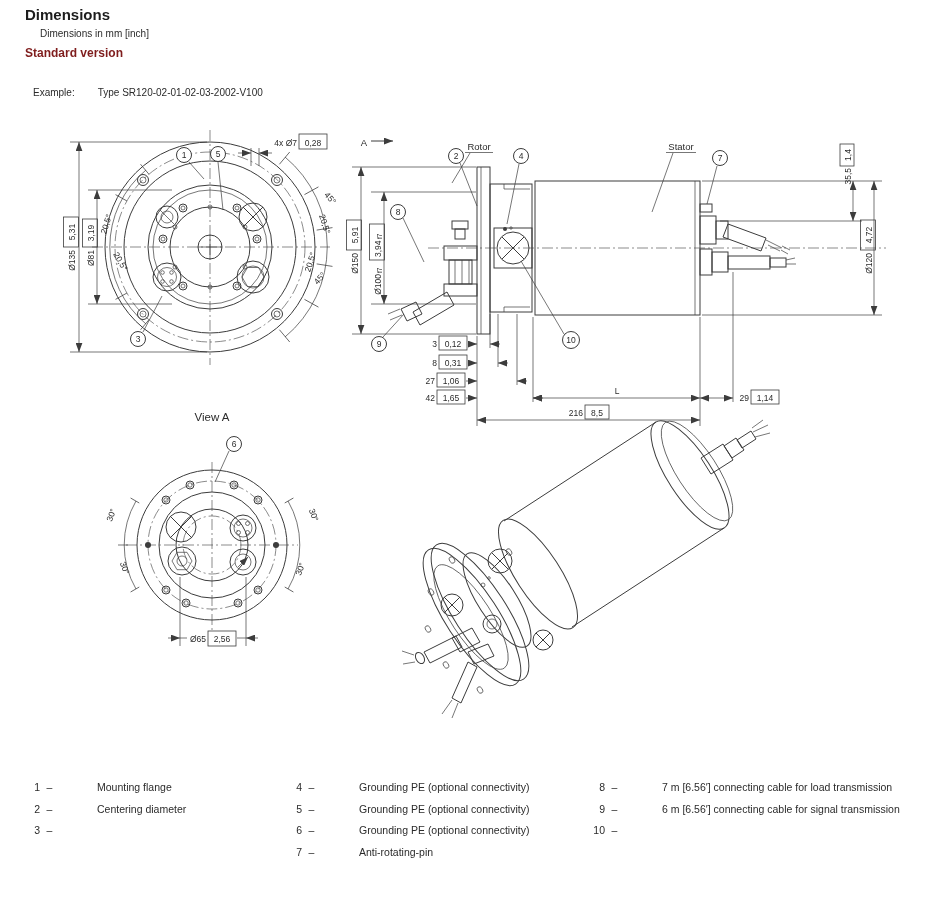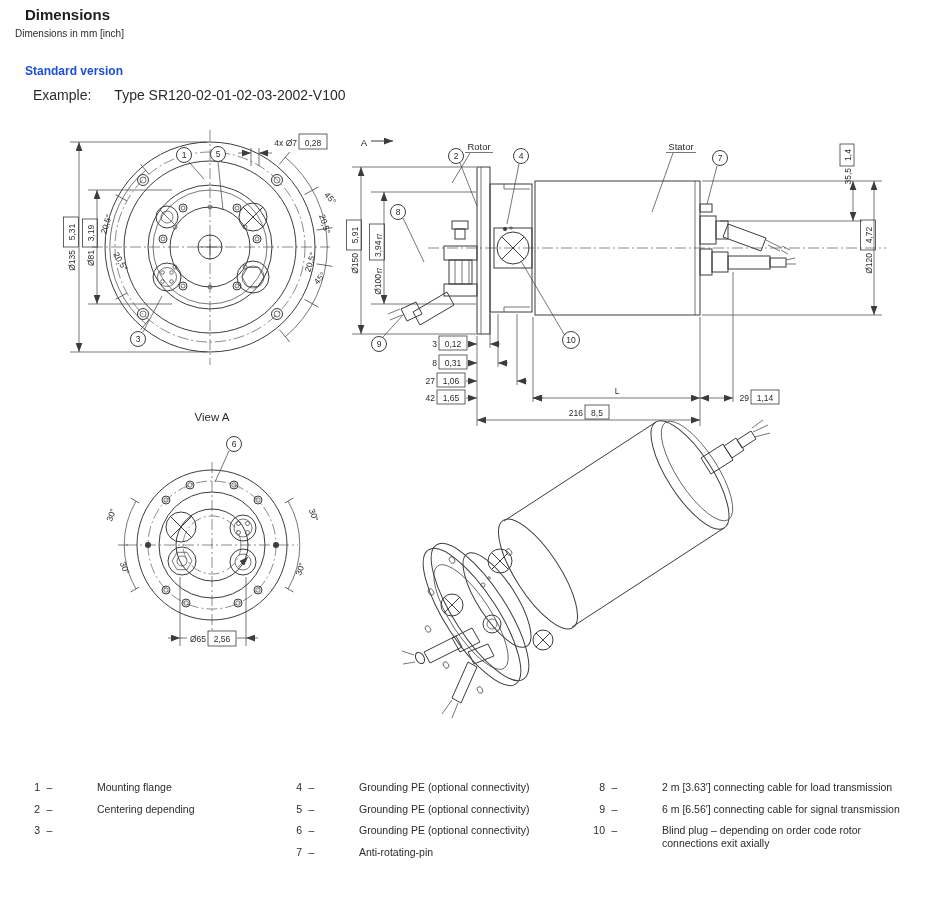--- a/index.html
+++ b/index.html
@@ -1,22 +1,22 @@
 <!DOCTYPE html>
 <html><head>
 <meta charset="utf-8">
 <style>
   html,body{margin:0;padding:0;background:#fff;width:933px;height:904px;overflow:hidden;
     font-family:"Liberation Sans",sans-serif;color:#2b2b2b;}
   .page{position:relative;width:860px;height:904px;background:#fff;}
   .hdr{position:absolute;left:0;top:0;width:933px;}
   .title{position:absolute;left:25px;top:6px;font-size:15px;font-weight:bold;color:#1d1d1d;}
-  .subtitle{position:absolute;left:15px;top:28px;font-size:10px;color:#2b2b2b;}
-  .section{position:absolute;left:25px;top:64px;font-size:12px;font-weight:bold;color:#1d4ed8;}
-  .example{position:absolute;left:25px;top:87px;font-size:14px;padding-left:8px;}
+  .subtitle{position:absolute;left:40px;top:28px;font-size:10px;color:#2b2b2b;}
+  .section{position:absolute;left:25px;top:46px;font-size:12px;font-weight:bold;color:#7f1d1d;}
+  .example{position:absolute;left:25px;top:87px;font-size:10px;padding-left:8px;}
   .example .exval{margin-left:23px;}
   svg{position:absolute;left:0;top:0;}
   svg text{font-family:"Liberation Sans",sans-serif;}
   .ln{stroke:#3c3c3c;stroke-width:1;fill:none;}
   .tn{stroke:#3c3c3c;stroke-width:.7;fill:none;}
   .cl{stroke:#3c3c3c;stroke-width:.6;fill:none;stroke-dasharray:11 3 2 3;}
   .dt{font-size:8.5px;fill:#2b2b2b;}
   .dts{font-size:6.5px;fill:#2b2b2b;}
   .dbox{fill:none;stroke:#3c3c3c;stroke-width:.8;}
   .bal{fill:#fff;stroke:#3c3c3c;stroke-width:1;}
@@ -572,21 +572,21 @@
   <div class="legend">
     <div class="legend-col" style="left:27px;width:255px">
       <div class="lrow">
         <span class="lnum">1</span>
         <span class="ldash">–</span>
         <span class="ltext">Mounting flange</span>
       </div>
       <div class="lrow">
         <span class="lnum">2</span>
         <span class="ldash">–</span>
-        <span class="ltext">Centering depending</span>
+        <span class="ltext">Centering diameter</span>
       </div>
       <div class="lrow">
         <span class="lnum">3</span>
         <span class="ldash">–</span>
       </div>
     </div>
     <div class="legend-col" style="left:289px;width:290px">
       <div class="lrow">
         <span class="lnum">4</span>
         <span class="ldash">–</span>
@@ -605,31 +605,27 @@
       <div class="lrow">
         <span class="lnum">7</span>
         <span class="ldash">–</span>
         <span class="ltext">Anti-rotating-pin</span>
       </div>
     </div>
     <div class="legend-col" style="left:592px;width:330px">
       <div class="lrow">
         <span class="lnum">8</span>
         <span class="ldash">–</span>
-        <span class="ltext">2 m [3.63′] connecting cable for load transmission</span>
+        <span class="ltext">7 m [6.56′] connecting cable for load transmission</span>
       </div>
       <div class="lrow">
         <span class="lnum">9</span>
         <span class="ldash">–</span>
         <span class="ltext">6 m [6.56′] connecting cable for signal transmission</span>
       </div>
       <div class="lrow">
         <span class="lnum">10</span>
         <span class="ldash">–</span>
-        <span class="ltext">
-          <span>Blind plug – depending on order code rotor</span><br>
-          <span>connections exit axially</span>
-        </span>
       </div>
     </div>
   </div>
 
 </div>
 
 </body></html>

